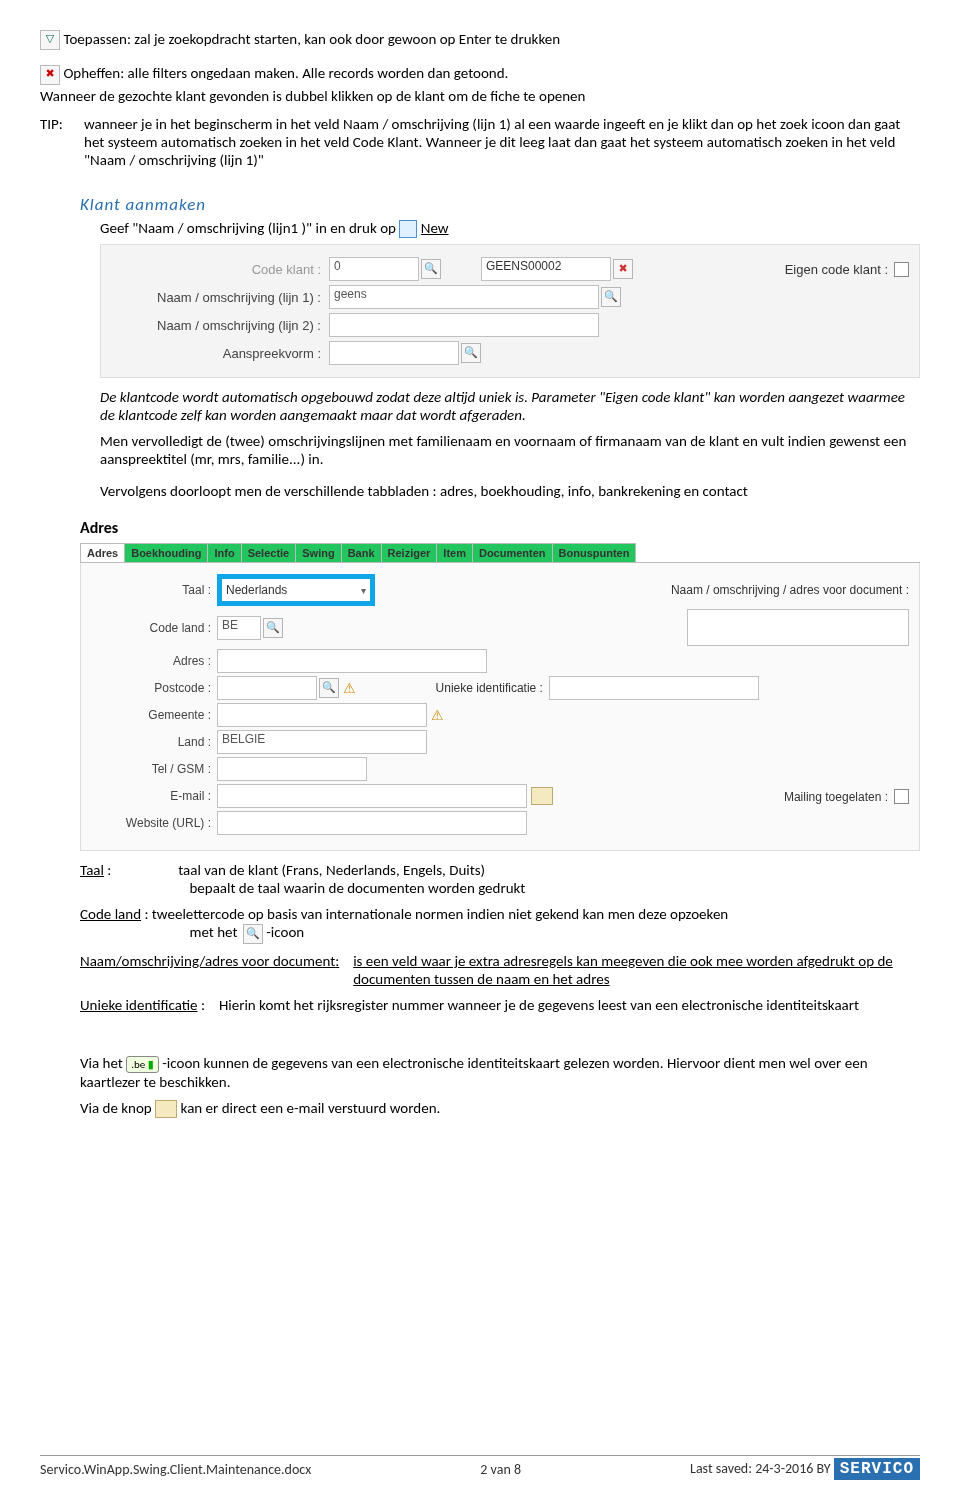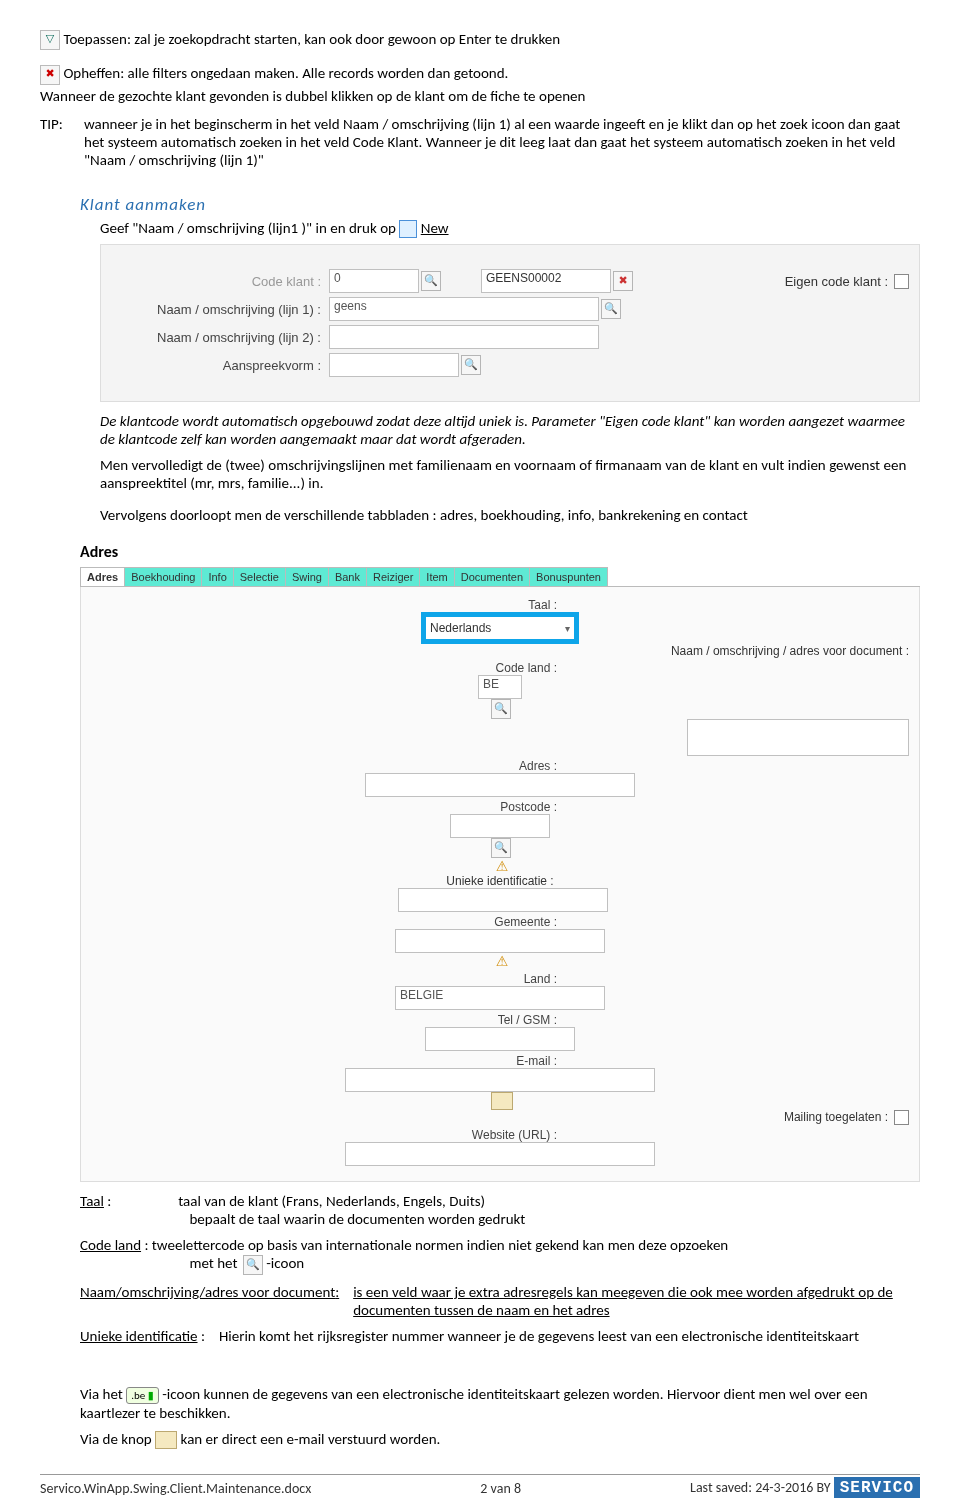--- a/index.html
+++ b/index.html
@@ -29,21 +29,21 @@
   .redx { color: #c00; }
   .tip-row { display: flex; gap: 4px; margin: 10px 0 25px; }
   .tip-label { width: 40px; flex-shrink:0; }
   .h-klant { color: #2a6fb0; font-style: italic; font-weight:500; letter-spacing:1px; font-size:17px; margin-top:20px; }
   .indent { margin-left: 40px; }
 
   
   .panel {
     background: #f4f4f4;
     border: 1px solid #ddd;
-    padding: 20px 10px;
+    padding: 8px 10px;
     font-family: Arial, sans-serif;
     font-size: 13px;
     color: #333;
     margin: 6px 0 10px 24px;
   }
   .row { display:flex; align-items:center; margin:4px 0; }
   .lab { width: 210px; text-align:right; padding-right:8px; color:#444;}
   .lab-grey { color:#999; }
   .inp {
     background:#fff; border:1px solid #c0c0c0;
@@ -62,33 +62,33 @@
   .section-bold { font-weight: bold; font-size:16px; margin: 18px 0 6px 40px;}
 
   
   .panel2 {
     margin: 2px 0 10px 40px;
     font-family: Arial, sans-serif;
     font-size: 12px;
     color:#333;
   }
   .tabs { display:flex; border-bottom:1px solid #bbb; font-size:11px;}
-  .tab { padding:3px 6px; border:1px solid #bbb; border-bottom:none; margin-right:-1px; background:#5eead4;}
+  .tab { padding:3px 6px; border:1px solid #bbb; border-bottom:none; margin-right:-1px; background:#22c55e;font-weight:bold;}
   .tab.active { background:#fff; font-weight:bold;}
   .panel2-body { border:1px solid #ddd; border-top:none; background:#fafafa; padding:8px 10px 12px;}
-  .row2 { display:flex; align-items:center; margin:3px 0;flex-direction:column;}
+  .row2 { display:flex; align-items:center; margin:3px 0;}
   .lab2 { width:120px; text-align:right; padding-right:6px; color:#444;}
   .sel {
     background:#fff; border:5px solid #0ea5e9; height:20px;
     padding:1px 4px; font-size:12px; width:140px;
     display:inline-flex; align-items:center; justify-content:space-between;
   }
   .arrow-down::after{ content:"▾"; color:#666; font-size:10px; margin-left:4px;}
   .warning-icon { color:#d08a00; font-size:14px; margin-left:4px;}
-  .right-col { margin-left:auto; display:flex; align-items:flex-start; gap:6px;}
+  .right-col { margin-left:auto; display:flex; align-items:flex-end; gap:6px;}
   .textarea {
     background:#fff; border:1px solid #c0c0c0;
     width:220px; height:35px; font-size:12px;
   }
 
   .para { margin: 8px 0 8px 40px; }
   .footer {
     position:absolute; left:40px; right:40px; bottom:20px;
     border-top:1px solid #999; padding-top:4px;
     font-size:14px; color:#333;

